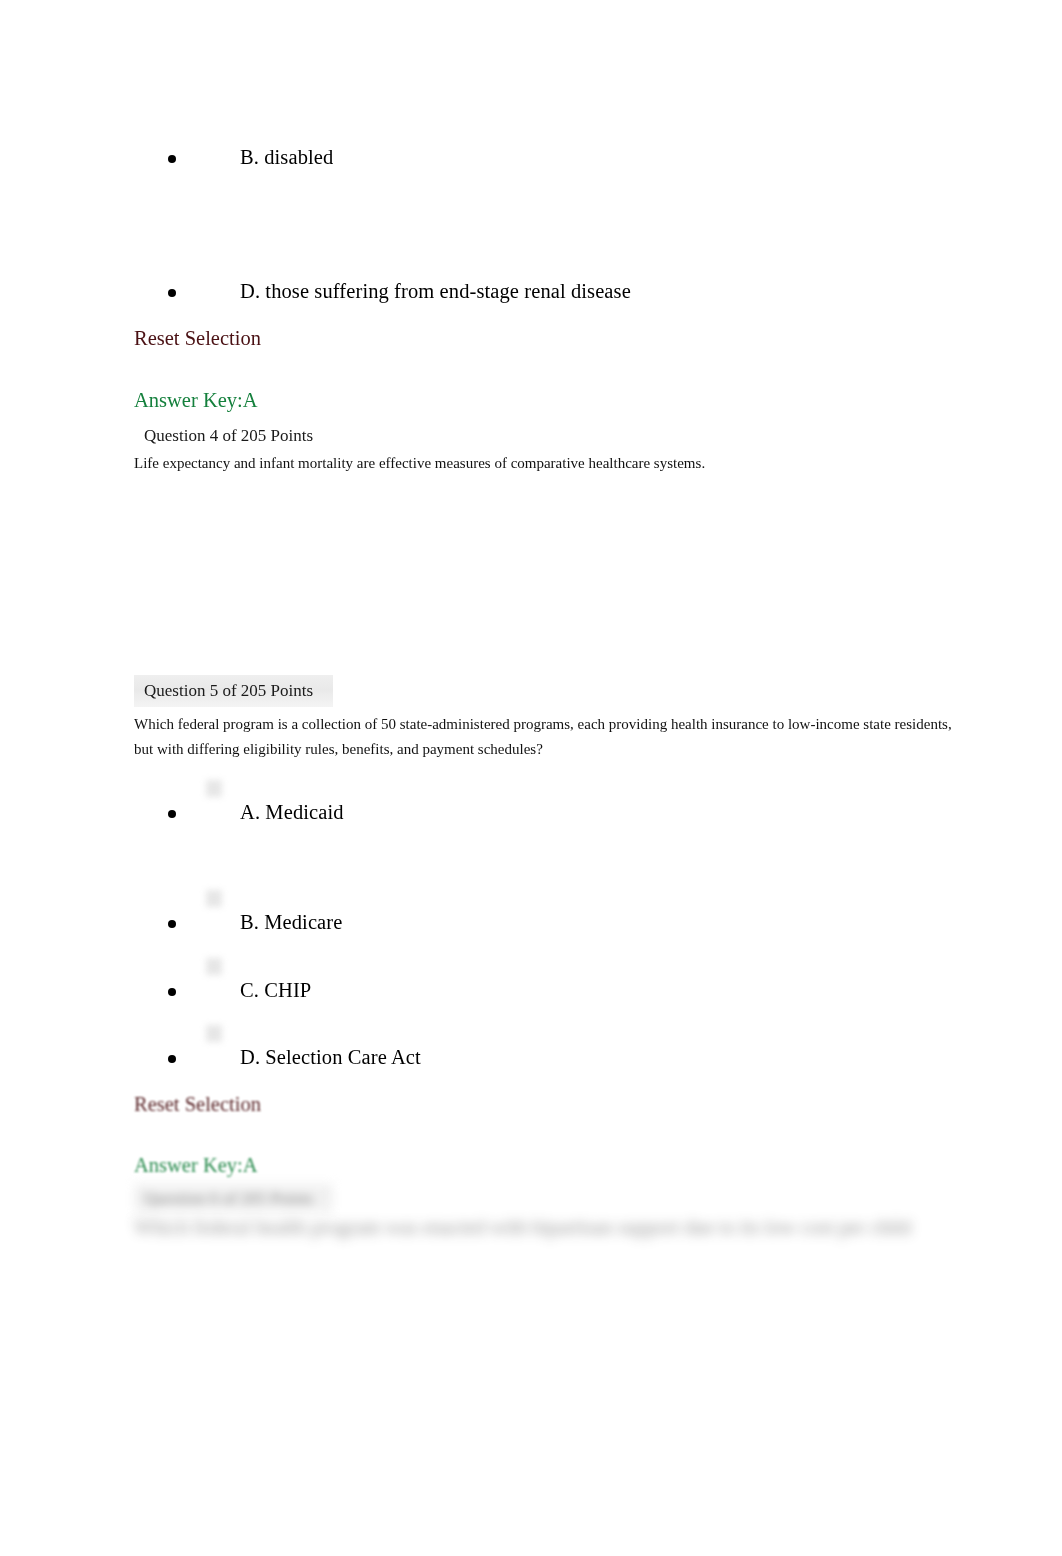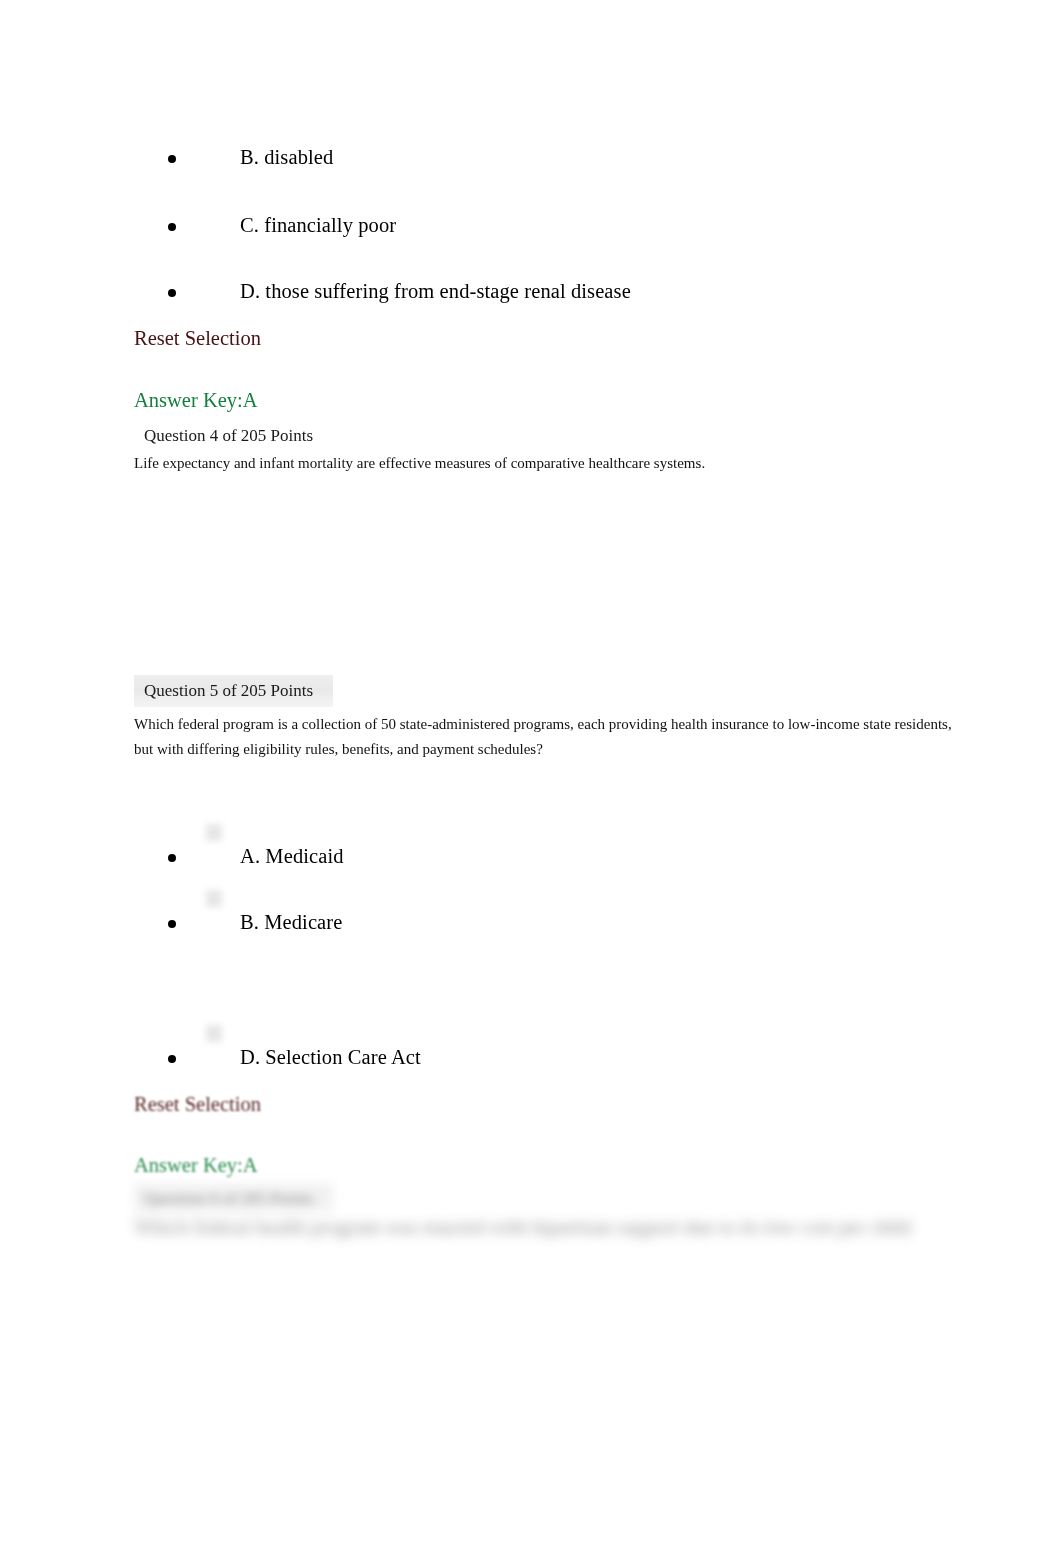--- a/index.html
+++ b/index.html
@@ -126,54 +126,55 @@
 </head>
 <body>
 
 <div class="page">
 
   <div class="opt-row" style="top:153px;">
     <span class="opt-bullet"></span>
     <span class="opt-label">B. disabled</span>
   </div>
 
-  <div class="opt-row" style="top:221px;">
-    <span class="opt-bullet"></span>
-    <span class="opt-label">C. financially poor</span>
-  </div>
 
   <div class="opt-row" style="top:287px;">
     <span class="opt-bullet"></span>
     <span class="opt-label">D. those suffering from end-stage renal disease</span>
   </div>
 
   <div class="reset-link" style="top:325px;">Reset Selection</div>
 
   <div class="answer-key" style="top:387px;">Answer Key:A</div>
 
   <div class="q-header" style="top:420px;">Question 4 of 205 Points</div>
 
   <div class="q-body single" style="top:451px;">Life expectancy and infant mortality are effective measures of comparative healthcare systems.</div>
 
   <div class="q-header shaded" style="top:675px;">Question 5 of 205 Points</div>
 
   <div class="q-body" style="top:712px;">Which federal program is a collection of 50 state-administered programs, each providing health insurance to low-income state residents, but with differing eligibility rules, benefits, and payment schedules?</div>
 
-  <div class="opt-row" style="top:852px;text-decoration:underline;">
+  <div class="opt-row" style="top:808px;text-decoration:underline;">
     <span class="opt-radio"></span>
     <span class="opt-bullet"></span>
     <span class="opt-label">A. Medicaid</span>
   </div>
 
   <div class="opt-row" style="top:918px;">
     <span class="opt-radio"></span>
     <span class="opt-bullet"></span>
     <span class="opt-label">B. Medicare</span>
   </div>
 
+  <div class="opt-row" style="top:986px;">
+    <span class="opt-radio"></span>
+    <span class="opt-bullet"></span>
+    <span class="opt-label">C. CHIP</span>
+  </div>
 
   <div class="opt-row" style="top:1053px;">
     <span class="opt-radio"></span>
     <span class="opt-bullet"></span>
     <span class="opt-label">D. Selection Care Act</span>
   </div>
 
   <div class="reset-link blur-soft" style="top:1091px;">Reset Selection</div>
 
   <div class="answer-key blur-soft" style="top:1152px;">Answer Key:A</div>

